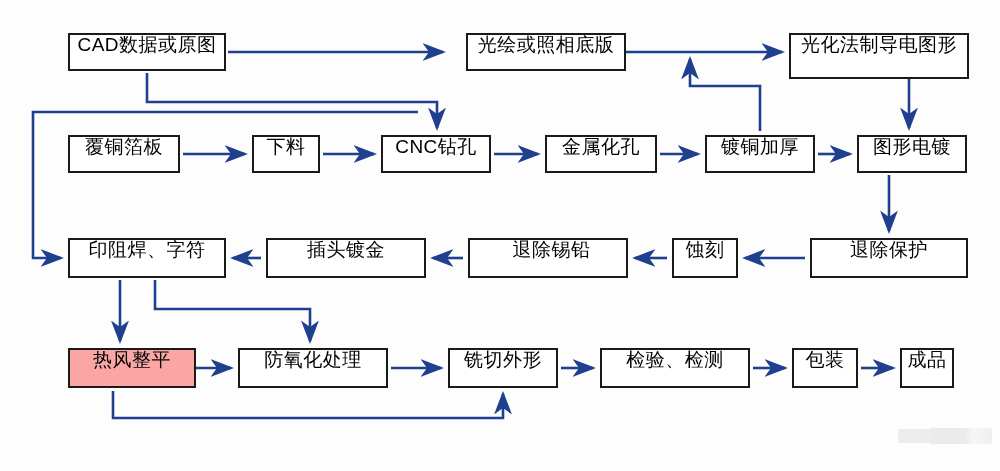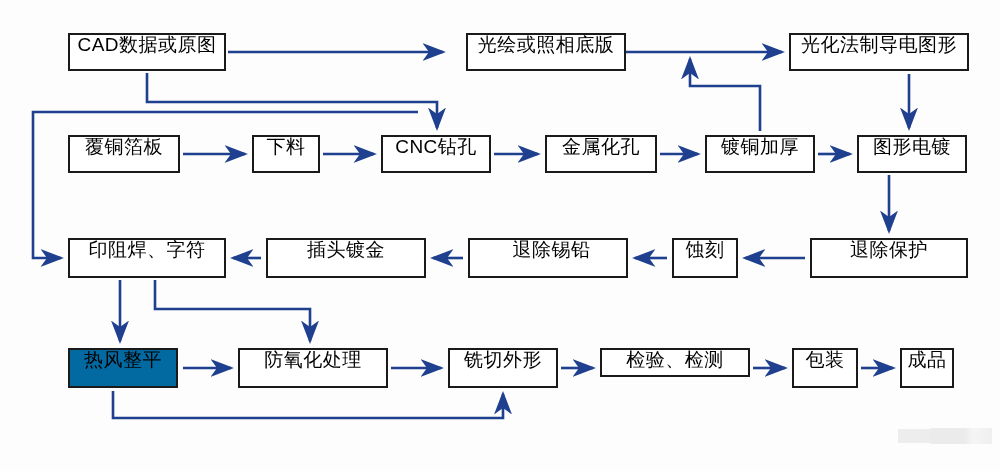--- a/index.html
+++ b/index.html
@@ -114,21 +114,21 @@
       <path d="M113,391 L113,418 L503,418 L503,394" stroke="#1F3F8F"></path>
     </g>
   </svg>
 
   <div class="node" style="left: 68px; top: 33px; width: 158px; height: 38px; border-color: rgb(26, 26, 26); background: rgb(255, 255, 255);">
     <span class="lbl">CAD数据或原图</span>
   </div>
   <div class="node" style="left: 450px; top: 33px; width: 160px; height: 38px; border-color: rgb(26, 26, 26); background: rgb(255, 255, 255); margin-left: 16px;">
     <span class="lbl">光绘或照相底版</span>
   </div>
-  <div class="node" style="left: 789px; top: 33px; width: 180px; height: 38px; border-color: rgb(26, 26, 26); background: rgb(255, 255, 255);">
+  <div class="node" style="left: 789px; top: 33px; width: 180px; height: 46px; border-color: rgb(26, 26, 26); background: rgb(255, 255, 255);">
     <span class="lbl">光化法制导电图形</span>
   </div>
 
   <div class="node" style="left: 68px; top: 135px; width: 112px; height: 38px; border-color: rgb(26, 26, 26); background: rgb(255, 255, 255);">
     <span class="lbl">覆铜箔板</span>
   </div>
   <div class="node" style="left: 252px; top: 135px; width: 68px; height: 38px; border-color: rgb(26, 26, 26); background: rgb(255, 255, 255);">
     <span class="lbl">下料</span>
   </div>
   <div class="node" style="left: 381px; top: 135px; width: 110px; height: 38px; border-color: rgb(26, 26, 26); background: rgb(255, 255, 255);">
@@ -153,30 +153,30 @@
   <div class="node" style="left: 468px; top: 238px; width: 160px; height: 40px; border-color: rgb(26, 26, 26); background: rgb(255, 255, 255); padding-left: 7px;">
     <span class="lbl">退除锡铅</span>
   </div>
   <div class="node" style="left: 672px; top: 238px; width: 66px; height: 40px; border-color: rgb(26, 26, 26); background: rgb(255, 255, 255);">
     <span class="lbl">蚀刻</span>
   </div>
   <div class="node" style="left: 810px; top: 238px; width: 158px; height: 40px; border-color: rgb(26, 26, 26); background: rgb(255, 255, 255);">
     <span class="lbl">退除保护</span>
   </div>
 
-  <div class="node" style="left: 68px; top: 348px; width: 110px; height: 40px; border-color: rgb(26, 26, 26); background: #0369a1;">
+  <div class="node" style="left: 68px; top: 348px; width: 128px; height: 40px; border-color: rgb(26, 26, 26); background: #fca5a5;">
     <span class="lbl">热风整平</span>
   </div>
   <div class="node" style="left: 238px; top: 348px; width: 150px; height: 40px; border-color: rgb(26, 26, 26); background: rgb(255, 255, 255);">
     <span class="lbl">防氧化处理</span>
   </div>
   <div class="node" style="left: 448px; top: 348px; width: 110px; height: 40px; border-color: rgb(26, 26, 26); background: rgb(255, 255, 255);">
     <span class="lbl">铣切外形</span>
   </div>
-  <div class="node" style="left: 600px; top: 348px; width: 150px; height: 29px; border-color: rgb(26, 26, 26); background: rgb(255, 255, 255);">
+  <div class="node" style="left: 600px; top: 348px; width: 150px; height: 40px; border-color: rgb(26, 26, 26); background: rgb(255, 255, 255);">
     <span class="lbl">检验、检测</span>
   </div>
   <div class="node" style="left: 792px; top: 348px; width: 66px; height: 40px; border-color: rgb(26, 26, 26); background: rgb(255, 255, 255);">
     <span class="lbl">包装</span>
   </div>
   <div class="node" style="left: 900px; top: 348px; width: 54px; height: 40px; border-color: rgb(26, 26, 26); background: rgb(255, 255, 255);">
     <span class="lbl">成品</span>
   </div>
 
   <div class="watermark2"></div>

